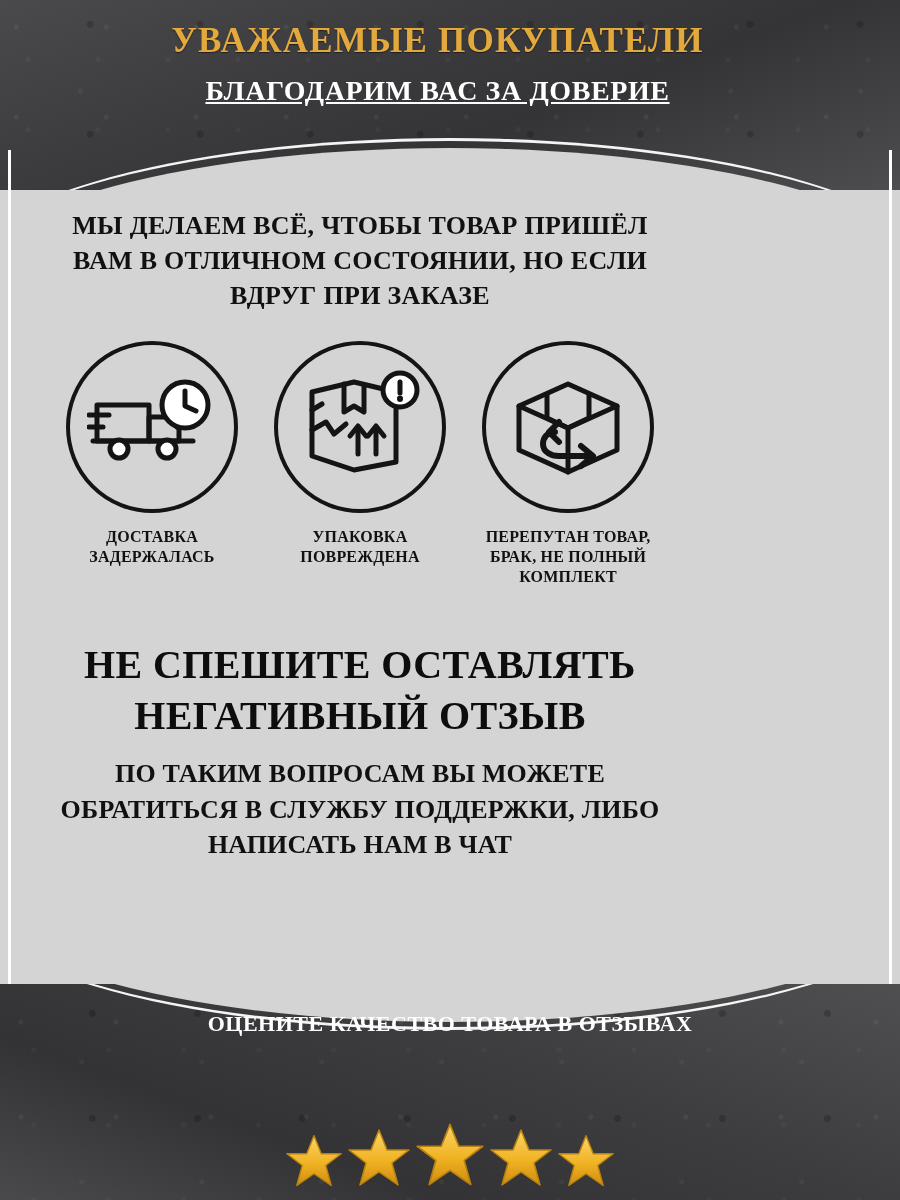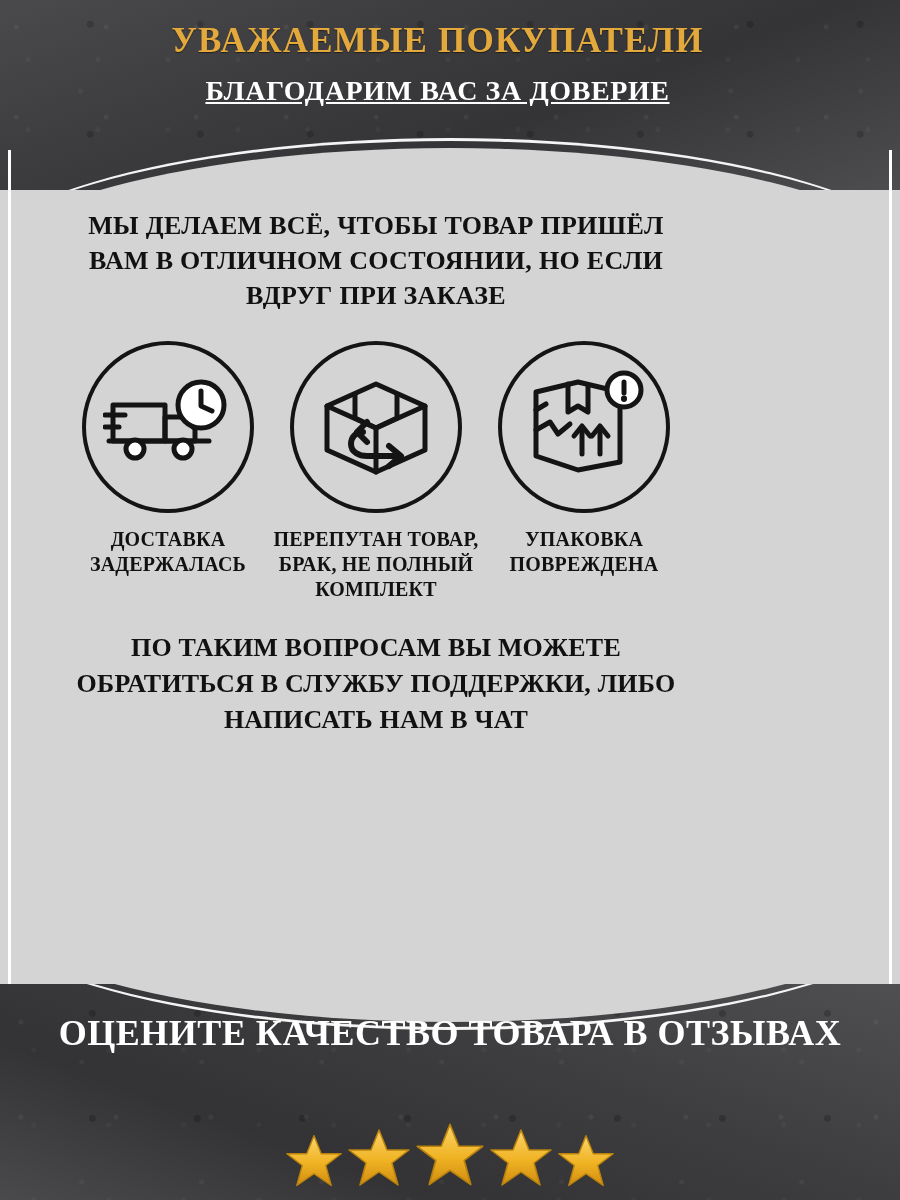--- a/index.html
+++ b/index.html
@@ -96,21 +96,21 @@
     height: 880px;
     background: #ffffff;
   }
   .side-rule.left  { left: 8px; }
   .side-rule.right { right: 8px; }
 
   
   .mid {
     position: absolute;
     top: 190px;
-    left: 16px;
+    left: 0;
     width: 720px;
   }
 
   .intro {
     text-align: center;
     font-size: 26px;
     font-weight: bold;
     color: #111111;
     line-height: 1.35;
     text-transform: uppercase;
@@ -136,21 +136,21 @@
     border: 4px solid #141414;
     border-radius: 50%;
     display: flex;
     align-items: center;
     justify-content: center;
     box-sizing: border-box;
     background: transparent;
   }
   .icon-caption {
     margin-top: 14px;
-    font-size: 20px;
+    font-size: 16px;
     font-weight: bold;
     color: #111111;
     text-transform: uppercase;
     line-height: 1.25;
     letter-spacing: 0.2px;
   }
 
   
   .statement {
     margin-top: 52px;
@@ -158,21 +158,21 @@
     font-size: 40px;
     font-weight: bold;
     color: #0d0d0d;
     text-transform: uppercase;
     line-height: 1.28;
     padding: 0 55px;
     letter-spacing: 0.4px;
   }
 
   .support {
-    margin-top: 28px;
+    margin-top: 14px;
     text-align: center;
     font-size: 26px;
     font-weight: bold;
     color: #111111;
     text-transform: uppercase;
     line-height: 1.38;
     padding: 0 40px;
     letter-spacing: 0.2px;
   }
 
@@ -212,21 +212,21 @@
     border-bottom: 3px solid #f4f4f4;
     box-sizing: border-box;
   }
   .bottom-text {
     position: absolute;
     top: 26px;
     left: 0;
     width: 900px;
     text-align: center;
     z-index: 4;
-    font-size: 36px;
+    font-size: 22px;
     font-weight: bold;
     color: #ffffff;
     text-transform: uppercase;
     line-height: 1.3;
     letter-spacing: 0.5px;
   }
   .stars {
     position: absolute;
     bottom: 6px;
     left: 0;
@@ -280,20 +280,46 @@
 
               <path d="M2 40 L22 40"></path>
               <path d="M2 52 L16 52"></path>
 
               <circle cx="98" cy="30" r="23" fill="#ffffff"></circle>
               <path d="M98 16 L98 31 L109 36"></path>
             </svg>
           </span>
         </div>
         <div class="icon-caption">ДОСТАВКА ЗАДЕРЖАЛАСЬ</div>
+      </div>
+
+      <div class="icon-col">
+        <div class="icon-circle">
+          <span>
+            <svg width="120" height="110" viewBox="0 0 120 110" fill="none" stroke="#141414" stroke-width="5" stroke-linecap="round" stroke-linejoin="round">
+
+              <path d="M12 22 L54 12 L96 22 L96 92 L54 100 L12 86 Z"></path>
+
+              <path d="M44 14 L44 42 L54 36 L64 42 L64 16"></path>
+
+              <path d="M12 60 L26 52 L34 64 L46 54"></path>
+              <path d="M12 40 L22 34"></path>
+
+              <path d="M58 84 L58 58"></path>
+              <path d="M50 66 L58 56 L66 66"></path>
+              <path d="M76 84 L76 58"></path>
+              <path d="M68 66 L76 56 L84 66"></path>
+
+              <circle cx="100" cy="20" r="17" fill="#ffffff"></circle>
+              <path d="M100 12 L100 23" stroke-width="5"></path>
+              <path d="M100 28.5 L100 29" stroke-width="6"></path>
+            </svg>
+          </span>
+        </div>
+        <div class="icon-caption">УПАКОВКА ПОВРЕЖДЕНА</div>
       </div>
 
       <div class="icon-col">
         <div class="icon-circle">
           <span>
             <svg width="130" height="110" viewBox="0 0 130 110" fill="none" stroke="#141414" stroke-width="5" stroke-linecap="round" stroke-linejoin="round">
 
               <path d="M16 36 L65 14 L114 36 L114 80 L65 102 L16 80 Z"></path>
 
               <path d="M16 36 L65 58 L114 36"></path>
@@ -303,48 +329,23 @@
 
               <path d="M52 62 C44 62 40 68 40 74 C40 82 48 86 56 86 L86 86" stroke-width="6"></path>
               <path d="M78 76 L90 86 L78 96" stroke-width="6"></path>
               <path d="M56 52 L46 62 L56 72" stroke-width="6"></path>
             </svg>
           </span>
         </div>
         <div class="icon-caption">ПЕРЕПУТАН ТОВАР, БРАК, НЕ ПОЛНЫЙ КОМПЛЕКТ</div>
       </div>
 
-      <div class="icon-col">
-        <div class="icon-circle">
-          <span>
-            <svg width="120" height="110" viewBox="0 0 120 110" fill="none" stroke="#141414" stroke-width="5" stroke-linecap="round" stroke-linejoin="round">
-
-              <path d="M12 22 L54 12 L96 22 L96 92 L54 100 L12 86 Z"></path>
-
-              <path d="M44 14 L44 42 L54 36 L64 42 L64 16"></path>
-
-              <path d="M12 60 L26 52 L34 64 L46 54"></path>
-              <path d="M12 40 L22 34"></path>
-
-              <path d="M58 84 L58 58"></path>
-              <path d="M50 66 L58 56 L66 66"></path>
-              <path d="M76 84 L76 58"></path>
-              <path d="M68 66 L76 56 L84 66"></path>
-
-              <circle cx="100" cy="20" r="17" fill="#ffffff"></circle>
-              <path d="M100 12 L100 23" stroke-width="5"></path>
-              <path d="M100 28.5 L100 29" stroke-width="6"></path>
-            </svg>
-          </span>
-        </div>
-        <div class="icon-caption">УПАКОВКА ПОВРЕЖДЕНА</div>
-      </div>
-
     </div>
 
+    <div class="statement">НЕ СПЕШИТЕ ОСТАВЛЯТЬ НЕГАТИВНЫЙ ОТЗЫВ</div>
 
     <div class="support">ПО ТАКИМ ВОПРОСАМ ВЫ МОЖЕТЕ ОБРАТИТЬСЯ В СЛУЖБУ ПОДДЕРЖКИ, ЛИБО НАПИСАТЬ НАМ В ЧАТ</div>
   </div>
 
   <div class="bottom-band">
     <div class="bottom-band-line"></div>
 
     <div class="bottom-text">ОЦЕНИТЕ КАЧЕСТВО ТОВАРА В ОТЗЫВАХ</div>
 
     <div class="stars">

